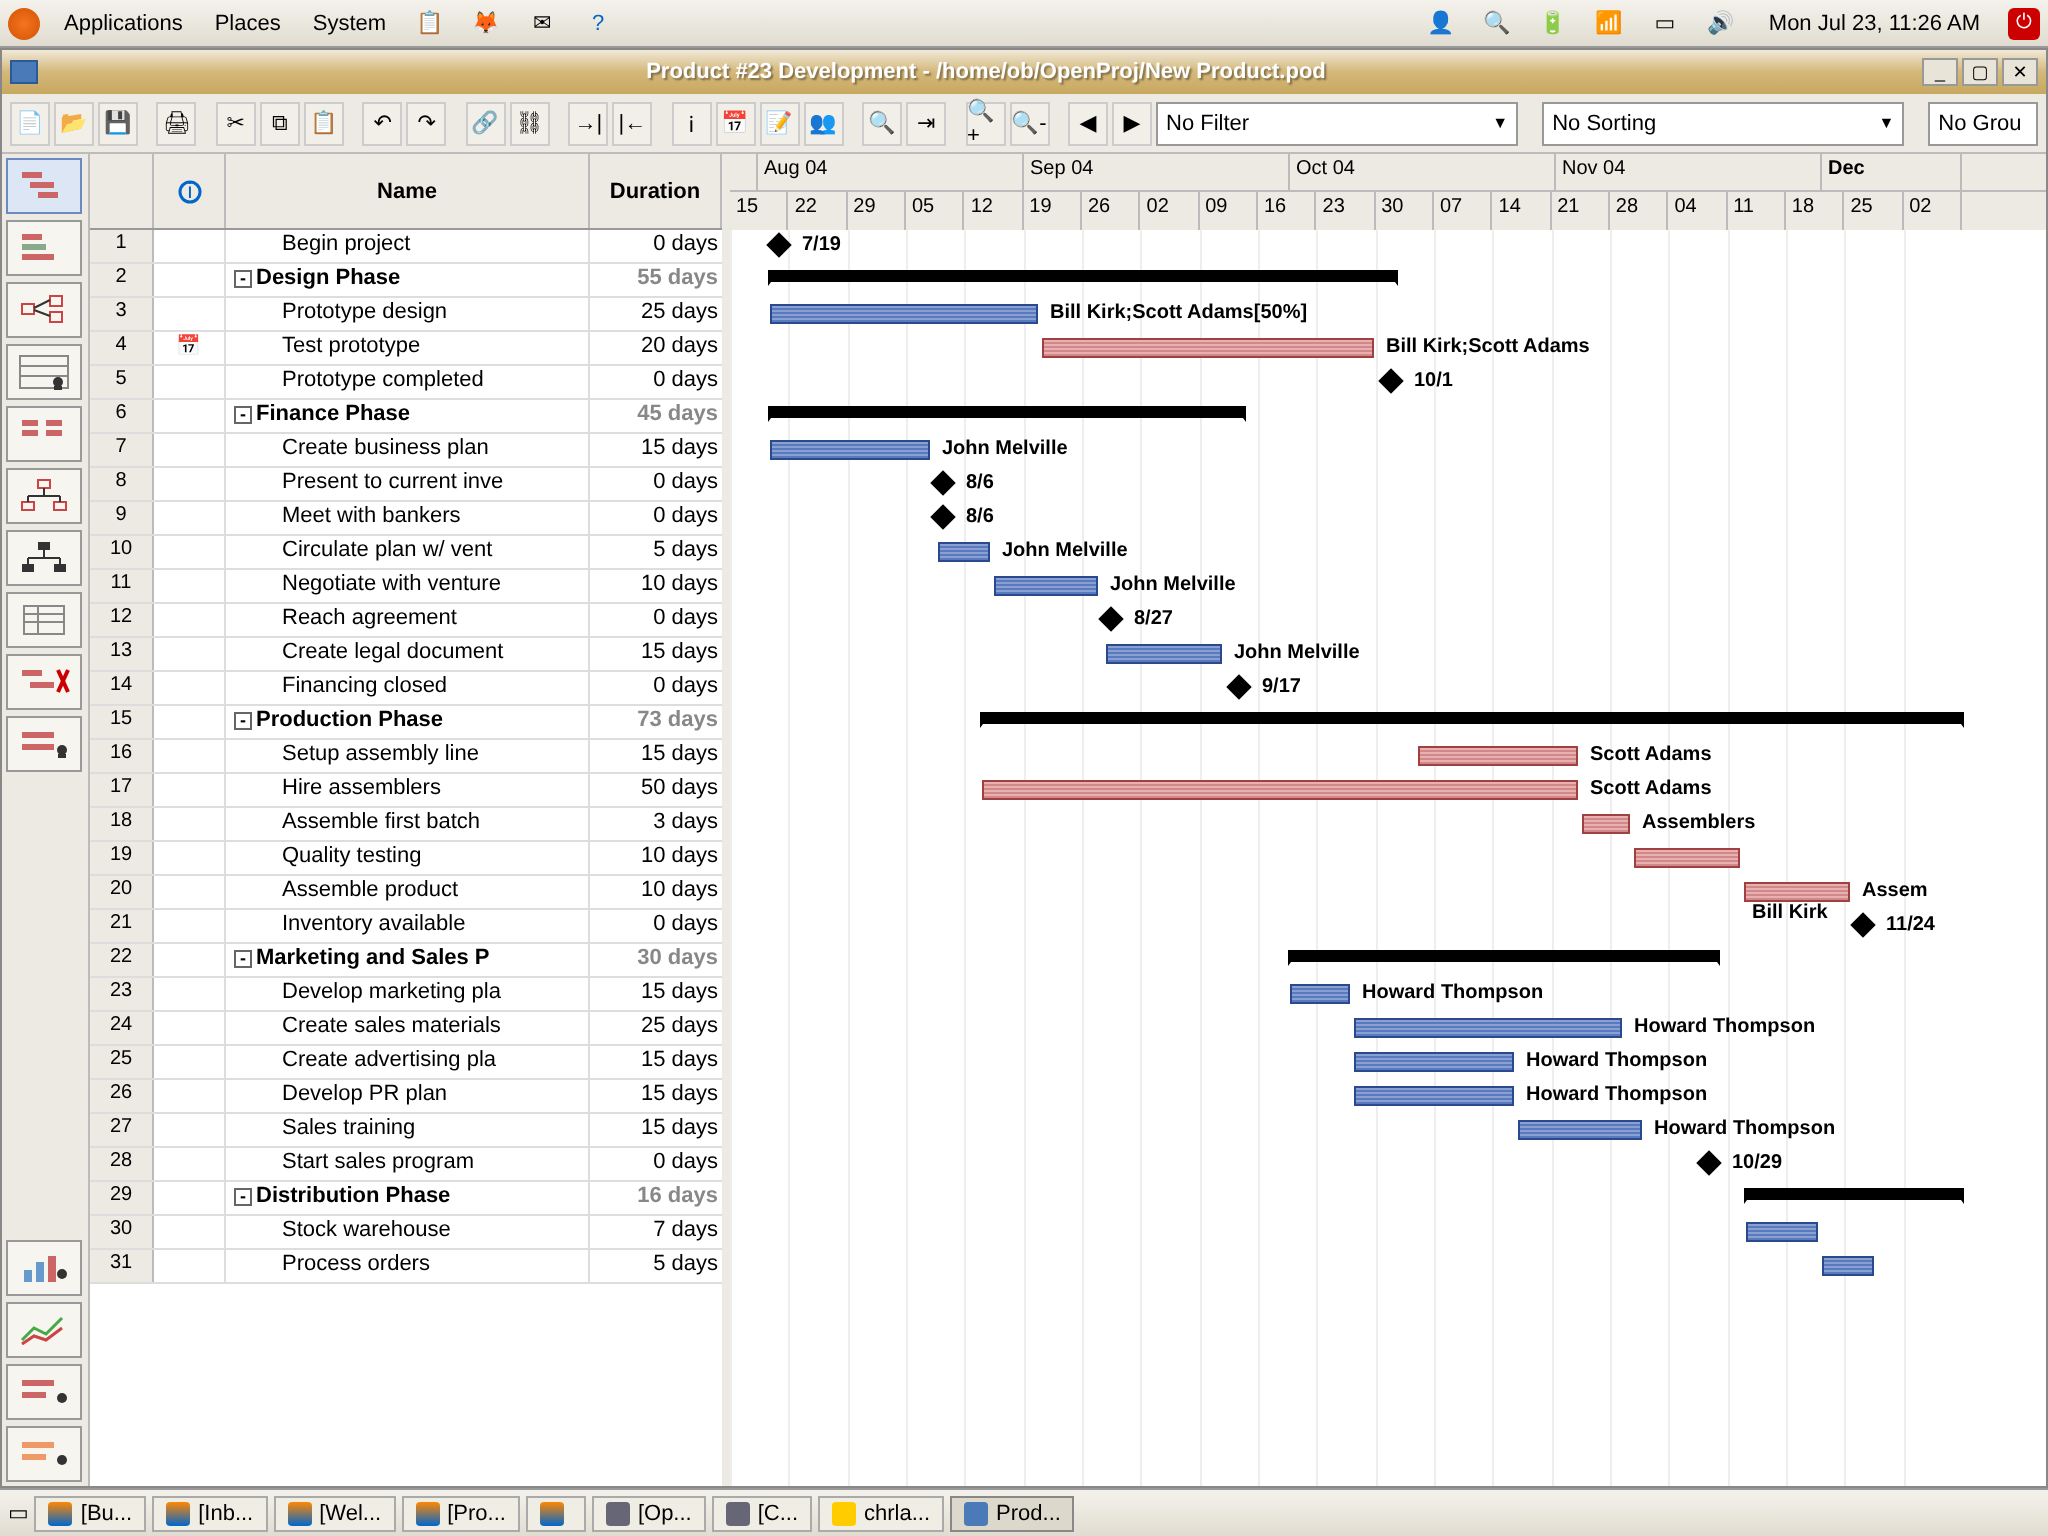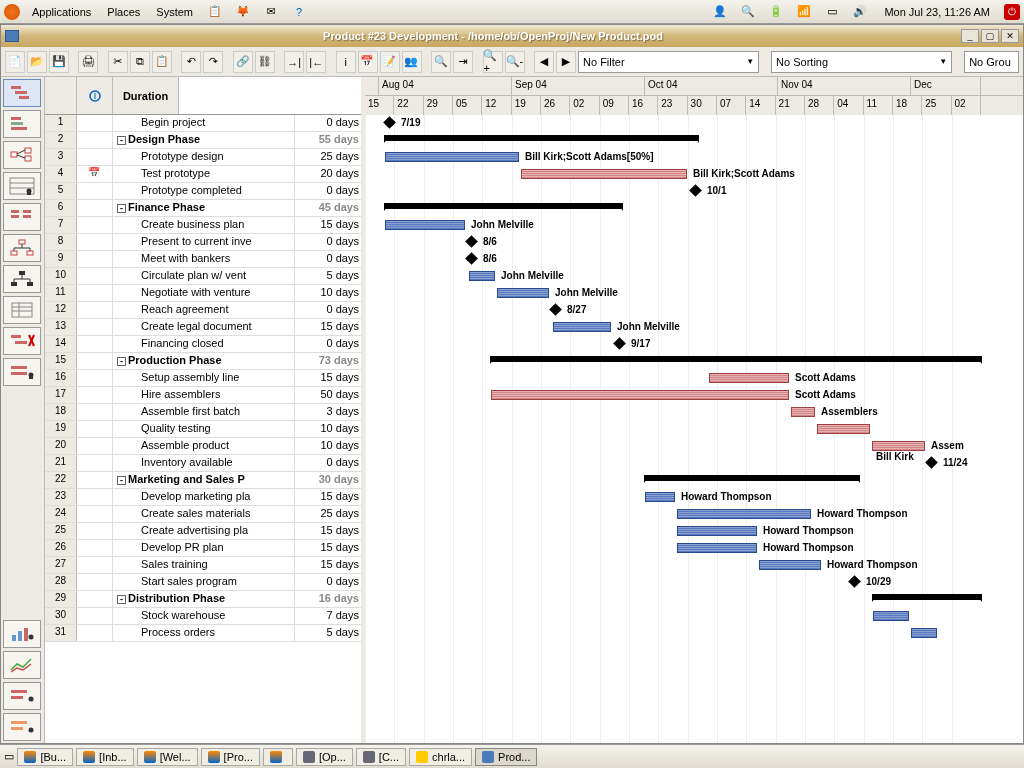--- a/index.html
+++ b/index.html
@@ -283,20 +283,21 @@
 
     <div class="gridwrap">
       <div class="gridhead">
         <div class="gh row"></div>
         <div class="gh ind">
             <svg viewBox="0 0 14 14">
               <circle cx="7" cy="7" r="5" fill="none" stroke="#06c" stroke-width="1.5"></circle>
               <text x="7" y="10" text-anchor="middle" font-size="8" fill="#06c">i</text>
             </svg>
           </div>
+        <div class="gh name">Name</div>
         <div class="gh dur">Duration</div>
       </div>
       <div class="gridbody" id="gridbody">
           <div class="grow">
             <div class="rn">1</div>
             <div class="ind"></div>
             <div class="nm" style="padding-left:28px">Begin project</div>
             <div class="dr">0 days</div>
           </div>
           <div class="grow summary">
@@ -483,21 +484,21 @@
     </div>
 
     <div class="ganttwrap">
       <div class="timeline">
         <div class="tl-top" id="tl-top">
             <div class="tlc" style="width: 14px;"></div>
             <div class="tlc" style="width: 133px;">Aug 04</div>
             <div class="tlc" style="width: 133px;">Sep 04</div>
             <div class="tlc" style="width: 133px;">Oct 04</div>
             <div class="tlc" style="width: 133px;">Nov 04</div>
-            <div class="tlc" style="width: 70px;">Dec</div>
+            <div class="tlc" style="width: 70px; font-weight: bold;">Dec</div>
           </div>
         <div class="tl-bot" id="tl-bot">
             <div class="tlc" style="width: 29.3333px;">15</div>
             <div class="tlc" style="width: 29.3333px;">22</div>
             <div class="tlc" style="width: 29.3333px;">29</div>
             <div class="tlc" style="width: 29.3333px;">05</div>
             <div class="tlc" style="width: 29.3333px;">12</div>
             <div class="tlc" style="width: 29.3333px;">19</div>
             <div class="tlc" style="width: 29.3333px;">26</div>
             <div class="tlc" style="width: 29.3333px;">02</div>

